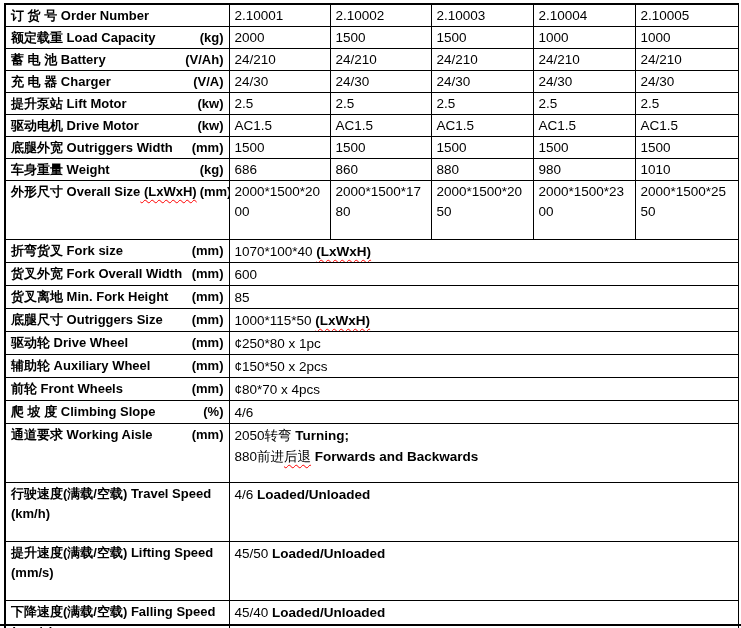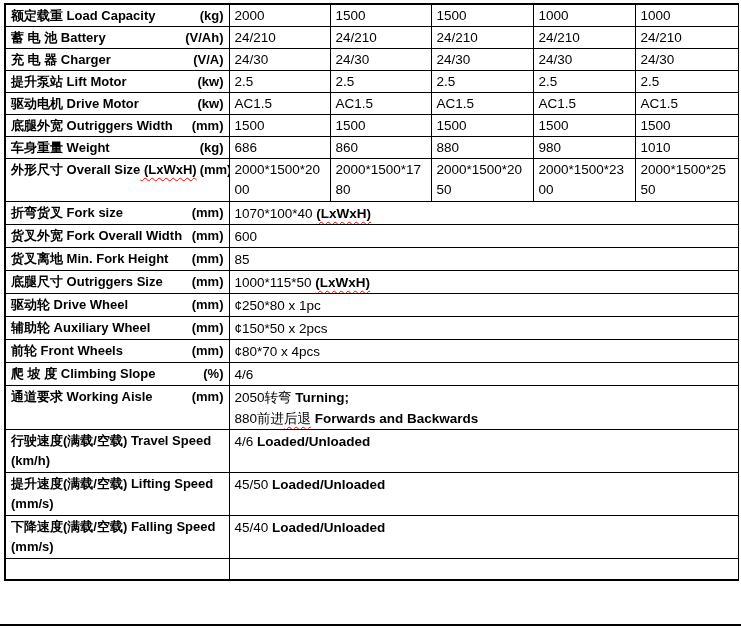--- a/index.html
+++ b/index.html
@@ -12,21 +12,21 @@
     position:absolute;left:4px;top:3px;width:733px;
     border-collapse:collapse;table-layout:fixed;
     border-top:2px solid #000;border-left:2px solid #000;
   }
   #spec-table td{
     border:1px solid #000;box-sizing:border-box;
     vertical-align:top;padding:1px 5px 0 5px;line-height:20px;
     overflow:hidden;
   }
   #spec-table tr.single td{height:21px;}
-  #spec-table tr.tall td{height:43px;}
+  #spec-table tr.tall td{height:59px;}
   #spec-table tr:last-child td{border-bottom:2px solid #000;}
   td.label{font-weight:bold;font-size:13px;color:#000;}
   .lab-flex{display:flex;justify-content:space-between;gap:3px;}
   .lab-main{white-space:nowrap;}
   .unit{white-space:nowrap;flex:none;}
   td.val, td.merged{font-size:13.5px;color:#000;}
   td.brk{word-break:break-all;}
   .c-blue{color:#1515ff;}
   .c-red{color:#c86868;margin-top:28px;}
   .c-black{color:#000000;}
@@ -52,20 +52,32 @@
     <col style="width:101px">
     <col style="width:101px">
     <col style="width:102px">
     <col style="width:102px">
     <col style="width:103px">
   </colgroup>
   <tbody>
       <tr class="single">
         <td class="label">
           <div class="lab-flex">
+            <div class="lab-main"><span>订 货 号</span><span> Order Number</span></div>
+          </div>
+        </td>
+        <td class="val c-black">2.10001</td>
+        <td class="val c-black">2.10002</td>
+        <td class="val c-black">2.10003</td>
+        <td class="val c-black">2.10004</td>
+        <td class="val c-black">2.10005</td>
+      </tr>
+      <tr class="single">
+        <td class="label">
+          <div class="lab-flex">
             <div class="lab-main"><span>额定载重</span><span> Load Capacity</span></div>
             <div class="unit">(kg)</div>
           </div>
         </td>
         <td class="val c-blue">2000</td>
         <td class="val c-blue">1500</td>
         <td class="val c-blue">1500</td>
         <td class="val c-blue">1000</td>
         <td class="val c-blue">1000</td>
       </tr>

